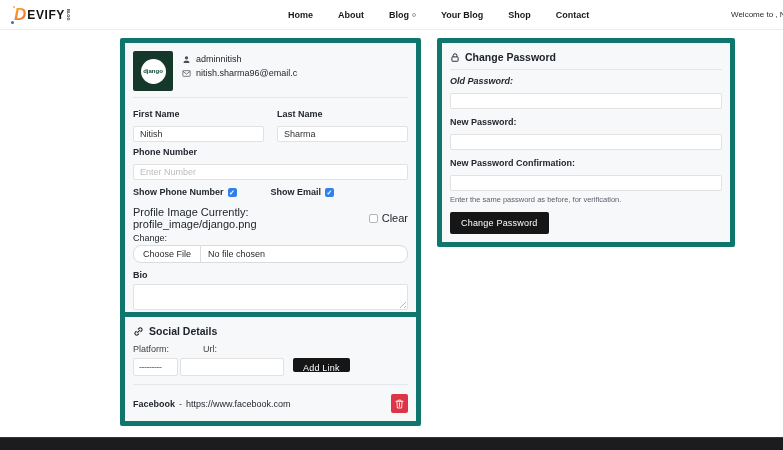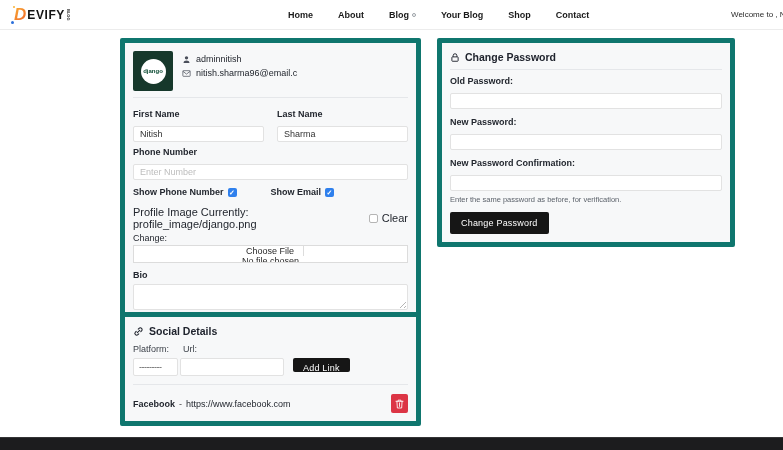--- a/index.html
+++ b/index.html
@@ -56,37 +56,37 @@
   .check-row{display:flex;margin-top:7px;}
   .check-row>div{flex:1;display:flex;align-items:center;gap:4px;font-size:9px;font-weight:600;color:#23272f;}
   .cb{width:9px;height:9px;border-radius:2px;display:inline-flex;align-items:center;
     justify-content:center;cursor:pointer;flex:0 0 auto;}
   .cb.checked{background:#2f80ed;}
   .cb.checked::after{content:"✓";color:#fff;font-size:7px;line-height:7px;font-weight:700;}
   .cb.unchecked{background:#fff;border:1px solid #b5b5b5;}
   .imgline{display:flex;align-items:center;gap:4px;font-size:11px;color:#23272f;margin-top:9px;flex-wrap:nowrap;}
   .changeline{font-size:9px;color:#23272f;margin-top:3px;}
   .filectl{display:flex;align-items:center;height:18px;background:#fff;border:1px solid #dcdcdc;
-    border-radius:0;margin-top:2px;overflow:hidden;flex-direction:column;}
+    border-radius:8px;margin-top:2px;overflow:hidden;}
   .file-btn{height:100%;display:flex;align-items:center;padding:0 9px;font-size:9px;color:#2a2a2a;
     border-right:1px solid #dcdcdc;cursor:pointer;white-space:nowrap;}
   .file-status{font-size:9px;color:#2a2a2a;padding:0 7px;white-space:nowrap;}
   .bio-wrap{position:relative;}
   .bio{width:100%;height:26px;background:#fff;border:1px solid #e2e2e2;border-radius:2px;
     resize:none;font-family:inherit;font-size:9px;padding:3px 6px;outline:none;display:block;}
   .resize-grip{position:absolute;right:2px;bottom:2px;width:7px;height:7px;pointer-events:none;
     background:repeating-linear-gradient(135deg,transparent 0 2px,#b5b5b5 2px 3px);
     clip-path:polygon(100% 0,100% 100%,0 100%);}
   .btn-dark{background:#161616;color:#fff;border:none;border-radius:2px;font-size:9px;
     font-weight:500;letter-spacing:.2px;padding:5px 10px;font-family:inherit;cursor:pointer;display:inline-block;}
   .mt8{margin-top:8px;}
 
   
   .social-labels{display:flex;font-size:9px;color:#3a3f47;font-weight:500;margin-top:7px;}
-  .social-labels .l1{width:50px;}
+  .social-labels .l1{width:70px;}
   .social-ctl-row{display:flex;align-items:flex-start;margin-top:4px;}
   .fake-select{width:45px;height:18px;background:#fff;border:1px solid #e2e2e2;border-radius:2px;
     font-size:9px;color:#555;display:flex;align-items:center;padding:0 5px;cursor:pointer;
     letter-spacing:-.5px;white-space:nowrap;overflow:hidden;}
   .url-inp{width:104px;height:18px;margin-left:2px;}
   .addlink{margin-left:9px;height:14px;padding:0 10px;line-height:20px;padding-top:0;padding-bottom:0;}
   .social-link-row{display:flex;align-items:center;margin-top:9px;font-size:9px;color:#23272f;}
   .platform-name{font-weight:700;}
   .link-sep{margin:0 4px;color:#444;}
   .trash-btn{margin-left:auto;width:17px;height:19px;background:#dc3545;border:none;border-radius:2px;
@@ -232,21 +232,21 @@
 <div class="card" id="password-card">
   <div class="card-heading">
     <svg class="mini-icon" style="width:10px;height:11px;" viewBox="0 0 16 16" fill="none" stroke="#20242e" stroke-width="1.5">
       <rect x="3" y="7" width="10" height="7" rx="1"></rect>
       <path d="M5 7V5a3 3 0 0 1 6 0v2"></path>
     </svg>
     <span>Change Password</span>
   </div>
   <hr class="divider">
 
-  <label class="pw-label" style="margin-top:2px;">Old Password:</label>
+  <label class="pw-label" style="margin-top:2px;font-style:italic;">Old Password:</label>
   <input class="inp" type="password" style="">
 
   <label class="pw-label">New Password:</label>
   <input class="inp" type="password" style="">
 
   <label class="pw-label">New Password Confirmation:</label>
   <input class="inp" type="password" style="">
 
   <div class="helper">Enter the same password as before, for verification.</div>
 

